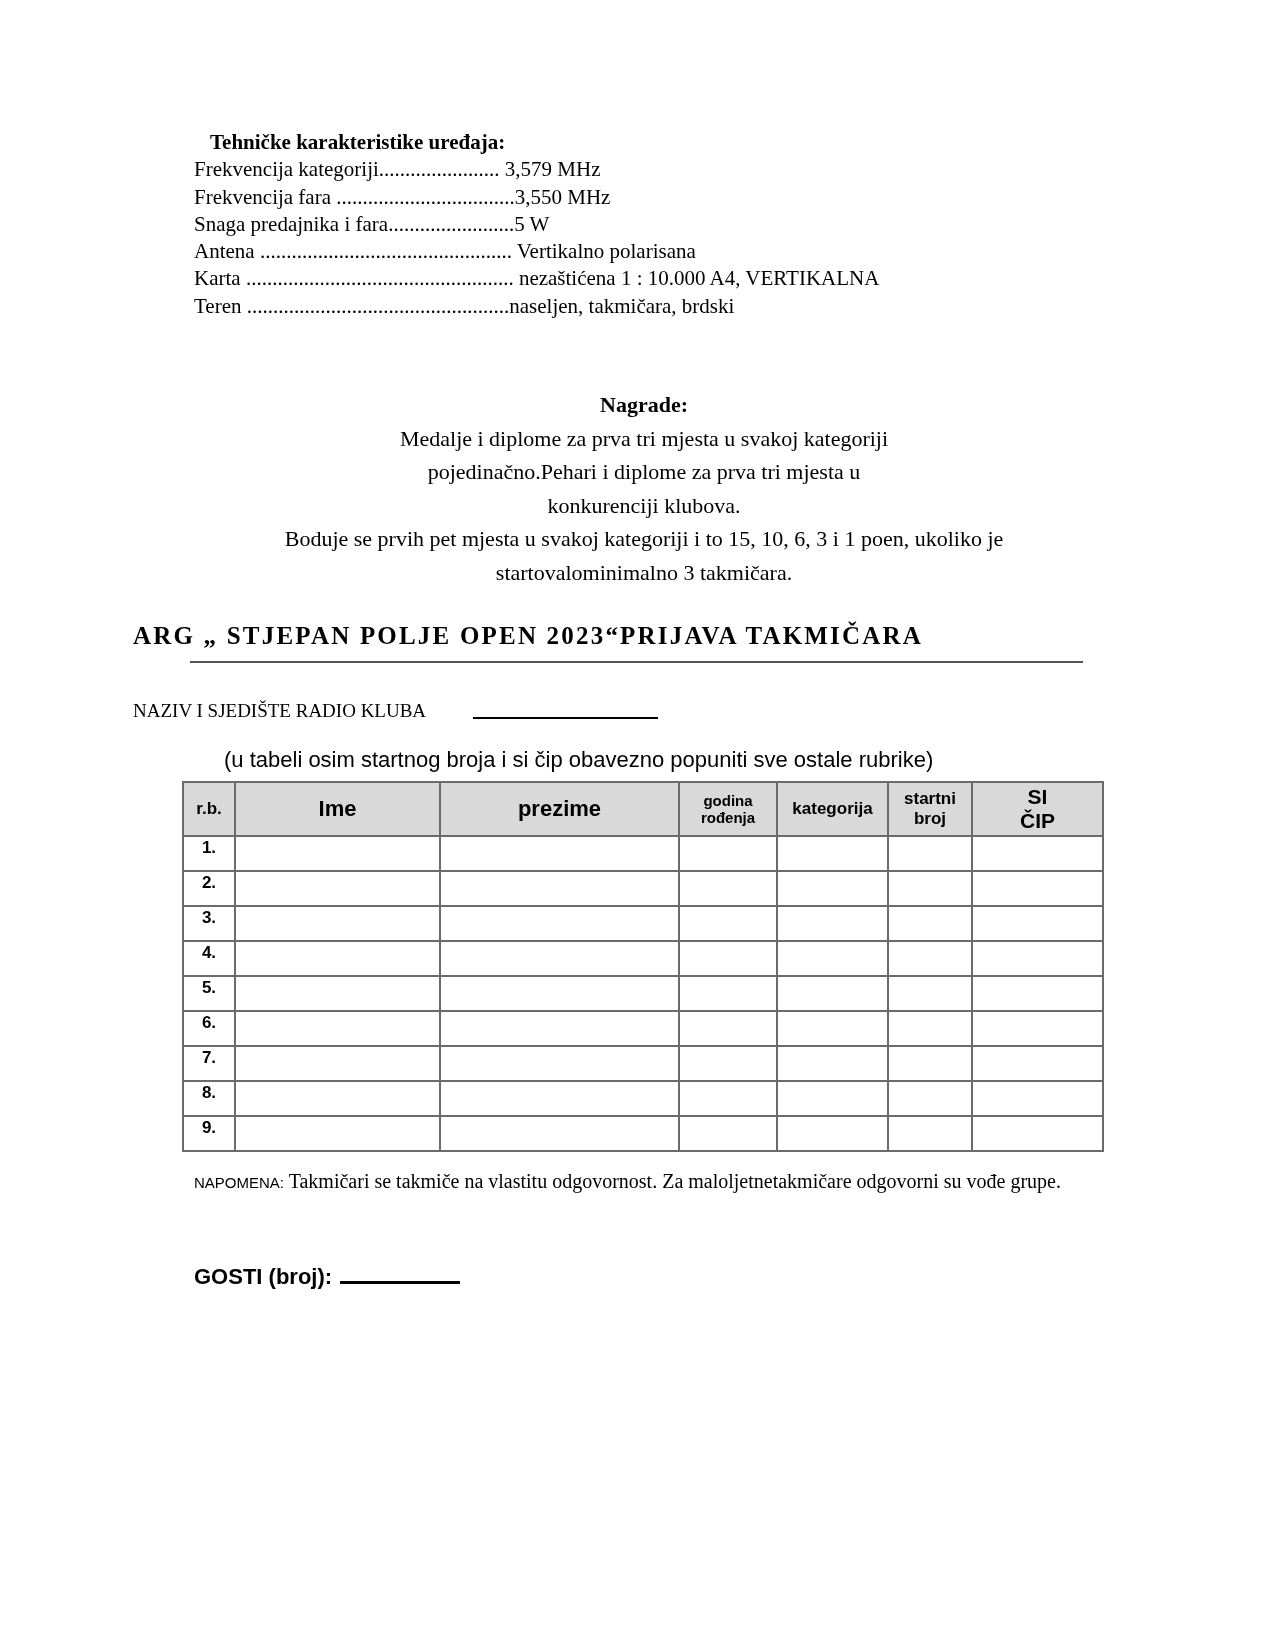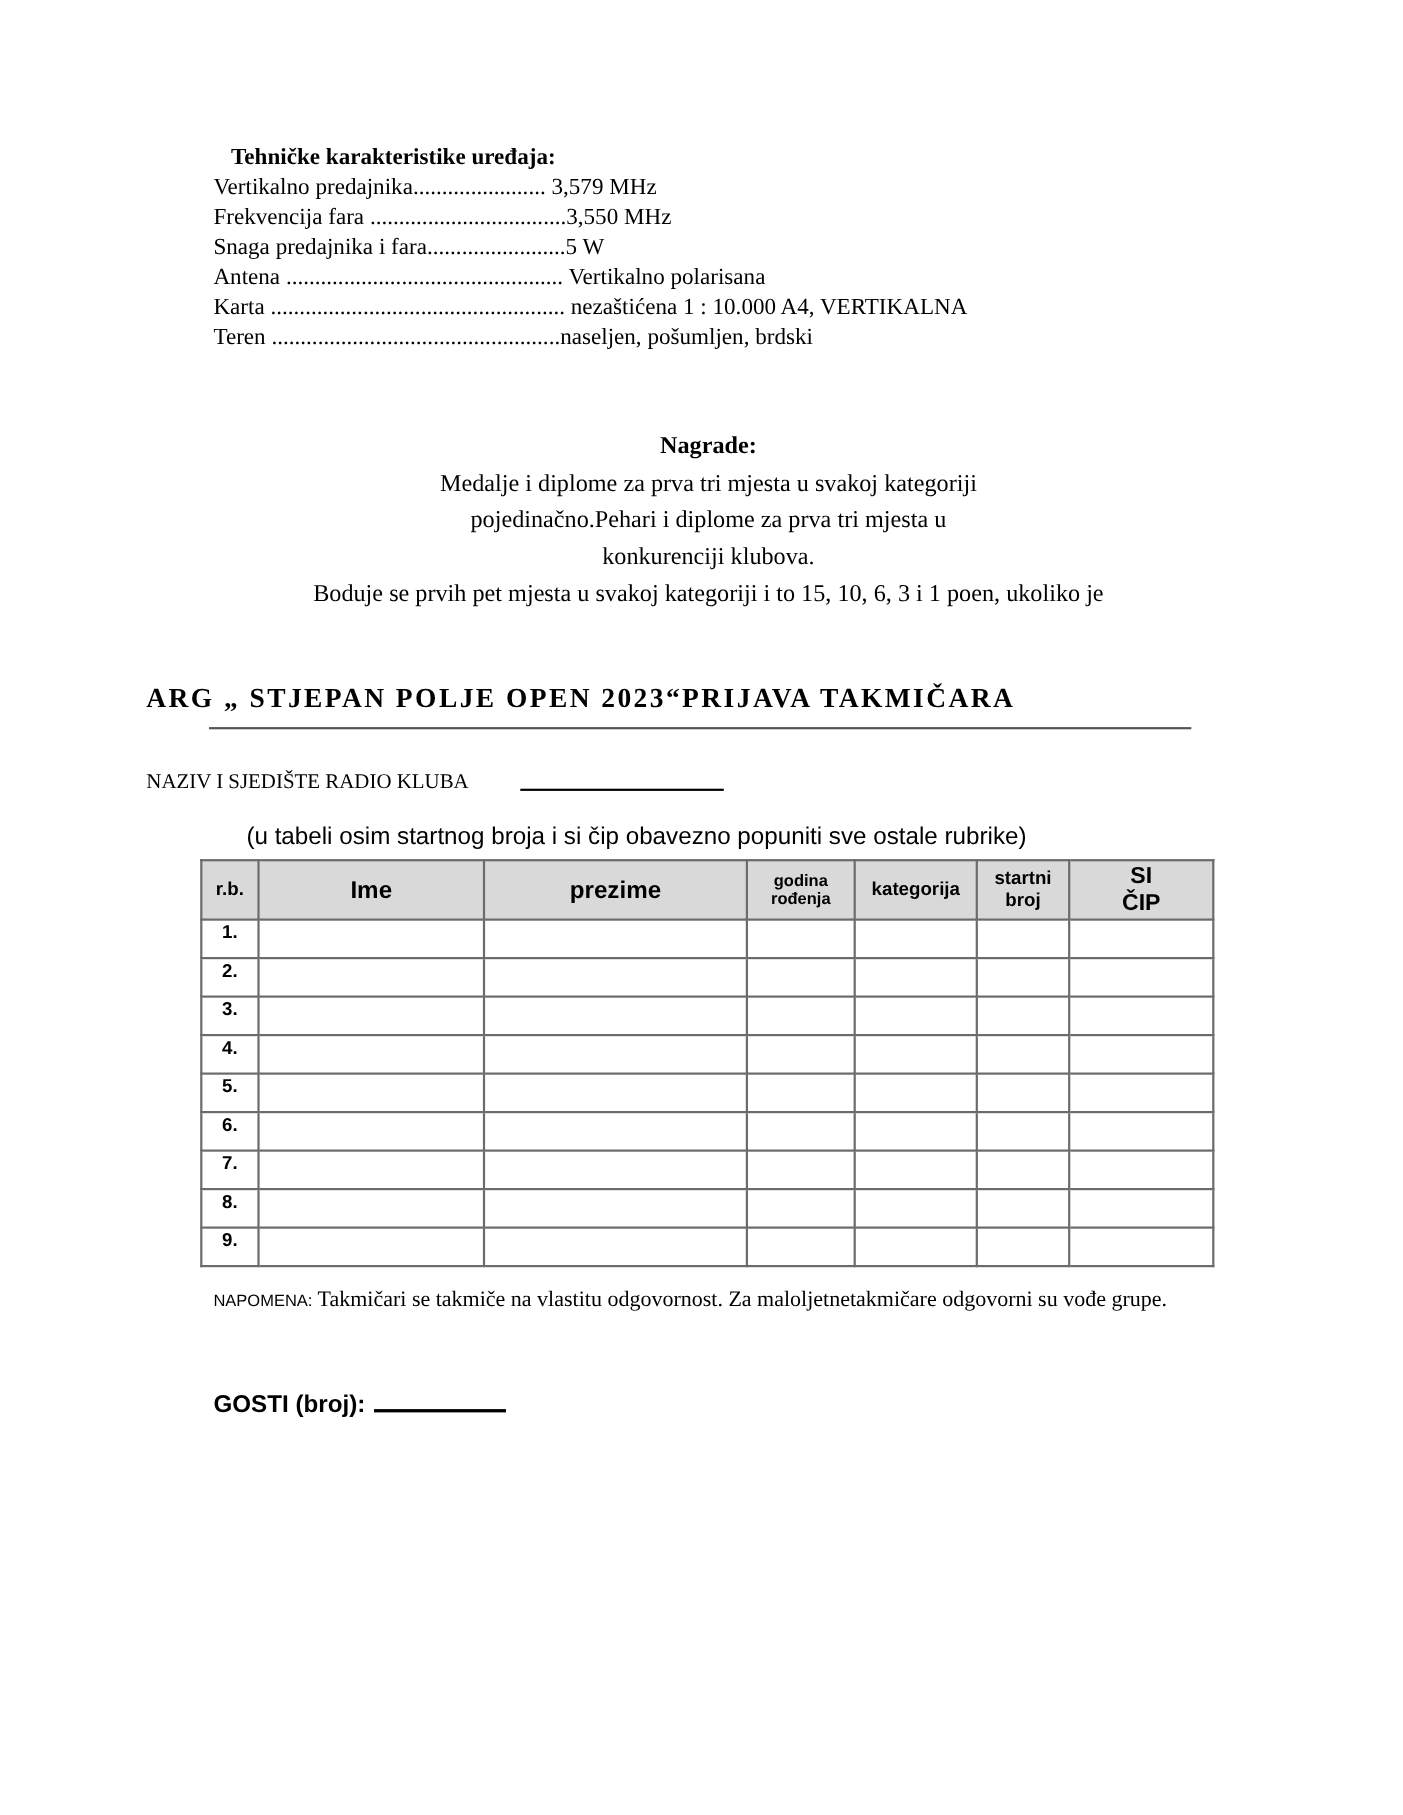--- a/index.html
+++ b/index.html
@@ -44,35 +44,36 @@
     #remark .lbl { font-weight: normal; font-size: 15px; }
     #guests { position: absolute; left: 194px; top: 1264px; font-size: 22px; font-weight: bold; white-space: nowrap; }
     #guests-blank { display: inline-block; width: 120px; height: 3px; background: #000; vertical-align: baseline; margin-left: 8px; }
   </style>
 </head>
 <body>
 
 <div id="specs" class="serif">
   <div class="h">Tehničke karakteristike uređaja:</div>
   <div id="spec-rows">
-      <div class="spec-row"><span>Vertikalno predajnika</span><span>.......................</span><span> 3,579 MHz</span></div>
+      <div class="spec-row"><span>Frekvencija kategoriji</span><span>.......................</span><span> 3,579 MHz</span></div>
       <div class="spec-row"><span>Frekvencija fara </span><span>..................................</span><span>3,550 MHz</span></div>
       <div class="spec-row"><span>Snaga predajnika i fara</span><span>........................</span><span>5 W</span></div>
       <div class="spec-row"><span>Antena </span><span>................................................</span><span> Vertikalno polarisana</span></div>
       <div class="spec-row"><span>Karta </span><span>...................................................</span><span> nezaštićena 1 : 10.000 A4, VERTIKALNA</span></div>
-      <div class="spec-row"><span>Teren </span><span>..................................................</span><span>naseljen, pošumljen, brdski</span></div>
+      <div class="spec-row"><span>Teren </span><span>..................................................</span><span>naseljen, takmičara, brdski</span></div>
     </div>
 </div>
 
 <div id="awards" class="serif">
   <div class="h">Nagrade:</div>
   <p>Medalje i diplome za prva tri mjesta u svakoj kategoriji</p>
   <p>pojedinačno.Pehari i diplome za prva tri mjesta u</p>
   <p>konkurenciji klubova.</p>
   <p>Boduje se prvih pet mjesta u svakoj kategoriji i to 15, 10, 6, 3 i 1 poen, ukoliko je</p>
+  <p>startovalominimalno 3 takmičara.</p>
 </div>
 
 <div id="title" class="serif">ARG „ STJEPAN POLJE OPEN 2023“PRIJAVA TAKMIČARA</div>
 <div id="title-rule"></div>
 
 <div id="club" class="serif">NAZIV I SJEDIŠTE RADIO KLUBA</div>
 <div id="club-blank"></div>
 
 <div id="table-note" class="sans">(u tabeli osim startnog broja i si čip obavezno popuniti sve ostale rubrike)</div>
 

